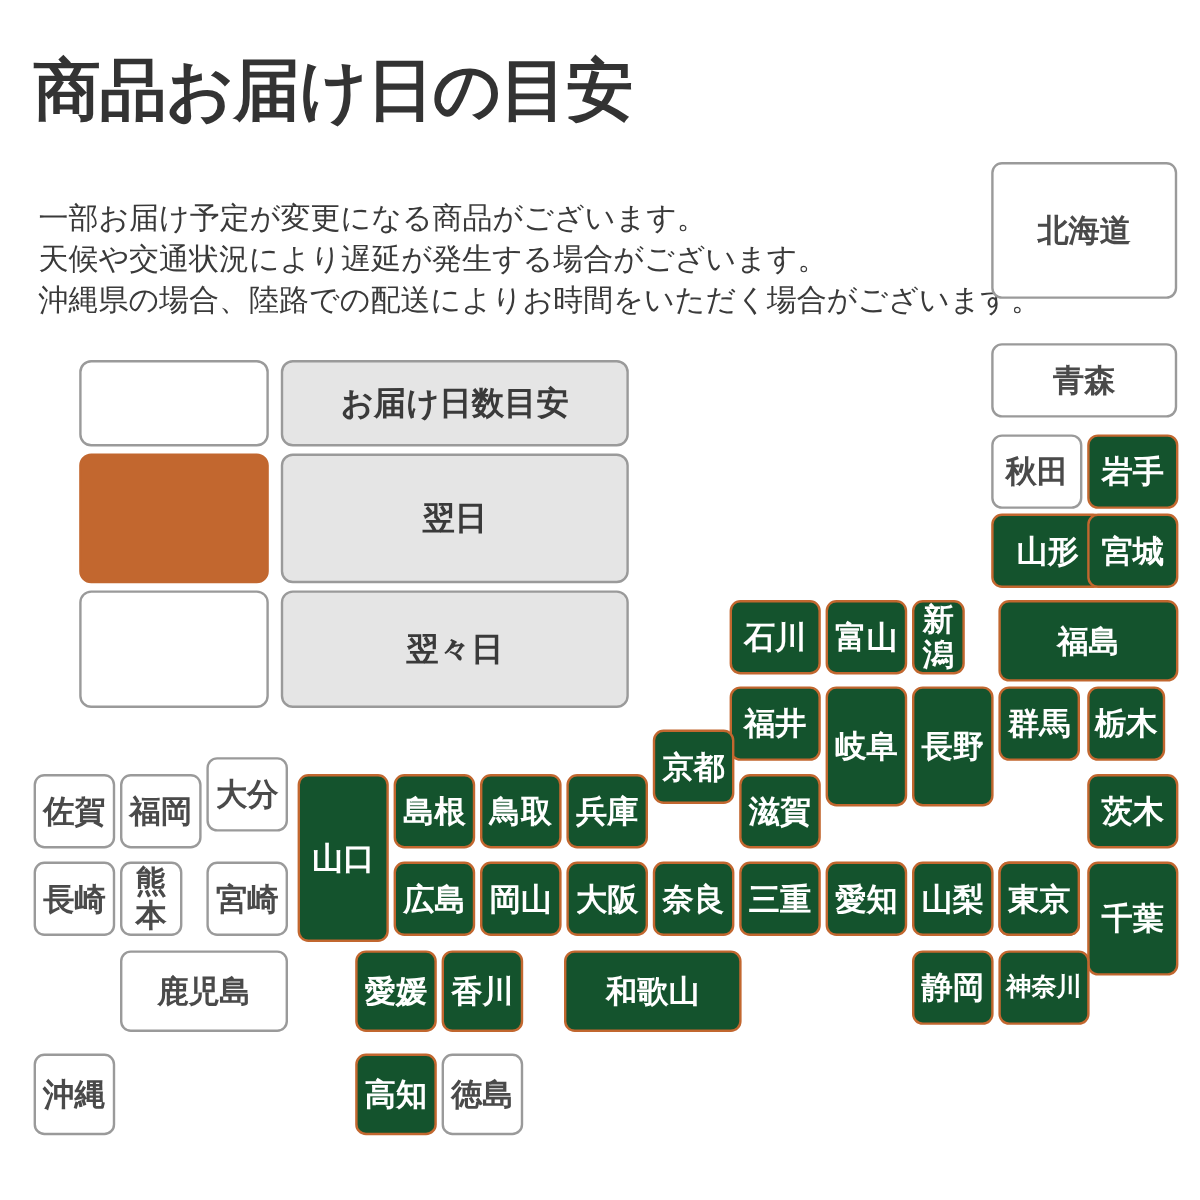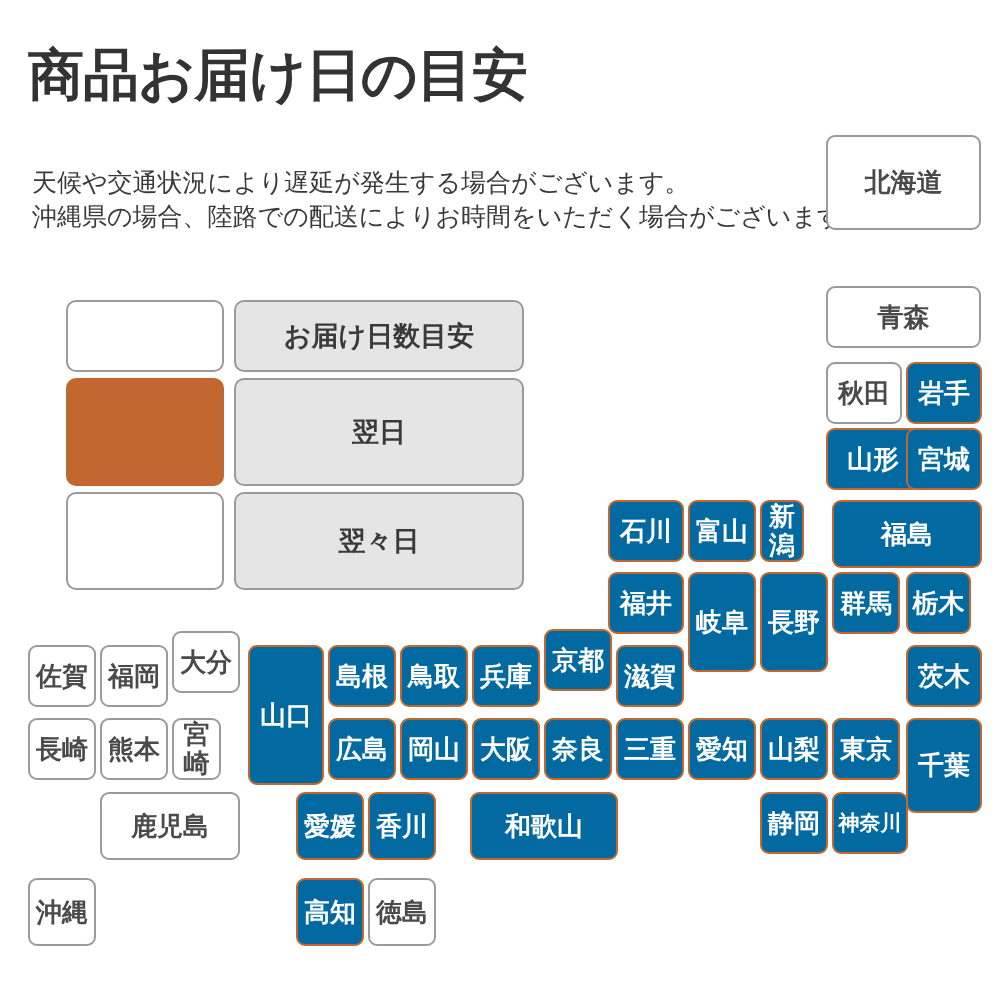--- a/index.html
+++ b/index.html
@@ -76,56 +76,57 @@
     border-radius: 9px;
     display: flex;
     align-items: center;
     justify-content: center;
     font-size: 26px;
     font-weight: bold;
     text-align: center;
     line-height: 1.1;
   }
   .pref.orange {
-    background: #0369a1;
+    background: #14532d;
     border: 2px solid #c2672f;
     color: #ffffff;
   }
   .pref.white {
     background: #ffffff;
     border: 2px solid #9a9a9a;
     color: #4a4a4a;
   }
   .pref.small {
     font-size: 21px;
   }
 </style>
 </head>
 <body>
 
 <div id="page">
 
   <div class="title">商品お届け日の目安</div>
 
   <div class="notes">
+    <div>一部お届け予定が変更になる商品がございます。</div>
     <div>天候や交通状況により遅延が発生する場合がございます。</div>
     <div>沖縄県の場合、陸路での配送によりお時間をいただく場合がございます。</div>
   </div>
 
   <div class="legend-cell legend-swatch-empty" style="left:66px; top:300px; width:158px; height:72px;"></div>
   <div class="legend-cell legend-label" style="left:234px; top:300px; width:290px; height:72px;">お届け日数目安</div>
 
   <div class="legend-cell legend-swatch-orange" style="left:66px; top:378px; width:158px; height:108px;"></div>
   <div class="legend-cell legend-label" style="left:234px; top:378px; width:290px; height:108px;">翌日</div>
 
   <div class="legend-cell legend-swatch-empty" style="left:66px; top:492px; width:158px; height:98px;"></div>
   <div class="legend-cell legend-label" style="left:234px; top:492px; width:290px; height:98px;">翌々日</div>
 
   <div id="map-layer">
-      <div class="pref white" style="left: 826px; top: 135px; width: 155px; height: 95px;">北海道</div>
+      <div class="pref white" style="left: 826px; top: 135px; width: 155px; height: 114px;">北海道</div>
       <div class="pref white" style="left: 826px; top: 286px; width: 155px; height: 62px;">青森</div>
       <div class="pref white" style="left: 826px; top: 362px; width: 76px; height: 62px;">秋田</div>
       <div class="pref orange" style="left: 906px; top: 362px; width: 76px; height: 62px;">岩手</div>
       <div class="pref orange" style="left: 826px; top: 428px; width: 94px; height: 62px;">山形</div>
       <div class="pref orange" style="left: 906px; top: 428px; width: 76px; height: 62px;">宮城</div>
       <div class="pref orange" style="left: 608px; top: 500px; width: 76px; height: 62px;">石川</div>
       <div class="pref orange" style="left: 688px; top: 500px; width: 68px; height: 62px;">富山</div>
       <div class="pref orange" style="left: 760px; top: 500px; width: 44px; height: 62px;">新潟</div>
       <div class="pref orange" style="left: 832px; top: 500px; width: 150px; height: 68px;">福島</div>
       <div class="pref orange" style="left: 608px; top: 572px; width: 76px; height: 62px;">福井</div>
@@ -133,27 +134,27 @@
       <div class="pref orange" style="left: 760px; top: 572px; width: 68px; height: 100px;">長野</div>
       <div class="pref orange" style="left: 832px; top: 572px; width: 68px; height: 62px;">群馬</div>
       <div class="pref orange" style="left: 906px; top: 572px; width: 65px; height: 62px;">栃木</div>
       <div class="pref white" style="left: 28px; top: 645px; width: 68px; height: 62px;">佐賀</div>
       <div class="pref white" style="left: 100px; top: 645px; width: 68px; height: 62px;">福岡</div>
       <div class="pref white" style="left: 172px; top: 631px; width: 68px; height: 62px;">大分</div>
       <div class="pref orange" style="left: 248px; top: 645px; width: 76px; height: 140px;">山口</div>
       <div class="pref orange" style="left: 328px; top: 645px; width: 68px; height: 62px;">島根</div>
       <div class="pref orange" style="left: 400px; top: 645px; width: 68px; height: 62px;">鳥取</div>
       <div class="pref orange" style="left: 472px; top: 645px; width: 68px; height: 62px;">兵庫</div>
-      <div class="pref orange" style="left: 544px; top: 629px; width: 68px; height: 62px;">京都</div>
+      <div class="pref orange" style="left: 544px; top: 608px; width: 68px; height: 62px;">京都</div>
       <div class="pref orange" style="left: 616px; top: 645px; width: 68px; height: 62px;">滋賀</div>
       <div class="pref orange" style="left: 832px; top: 718px; width: 68px; height: 62px;">埼玉</div>
       <div class="pref orange" style="left: 906px; top: 645px; width: 76px; height: 62px;">茨木</div>
       <div class="pref white" style="left: 28px; top: 718px; width: 68px; height: 62px;">長崎</div>
-      <div class="pref white" style="left: 100px; top: 718px; width: 68px; height: 62px;">熊本</div>
-      <div class="pref white" style="left: 172px; top: 718px; width: 49px; height: 62px;">宮崎</div>
+      <div class="pref white" style="left: 100px; top: 718px; width: 52px; height: 62px;">熊本</div>
+      <div class="pref white" style="left: 172px; top: 718px; width: 68px; height: 62px;">宮崎</div>
       <div class="pref orange" style="left: 328px; top: 718px; width: 68px; height: 62px;">広島</div>
       <div class="pref orange" style="left: 400px; top: 718px; width: 68px; height: 62px;">岡山</div>
       <div class="pref orange" style="left: 472px; top: 718px; width: 68px; height: 62px;">大阪</div>
       <div class="pref orange" style="left: 544px; top: 718px; width: 68px; height: 62px;">奈良</div>
       <div class="pref orange" style="left: 616px; top: 718px; width: 68px; height: 62px;">三重</div>
       <div class="pref orange" style="left: 688px; top: 718px; width: 68px; height: 62px;">愛知</div>
       <div class="pref orange" style="left: 760px; top: 718px; width: 68px; height: 62px;">山梨</div>
       <div class="pref orange" style="left: 832px; top: 718px; width: 68px; height: 62px;">東京</div>
       <div class="pref orange" style="left: 906px; top: 718px; width: 76px; height: 95px;">千葉</div>
       <div class="pref white" style="left: 100px; top: 792px; width: 140px; height: 68px;">鹿児島</div>

